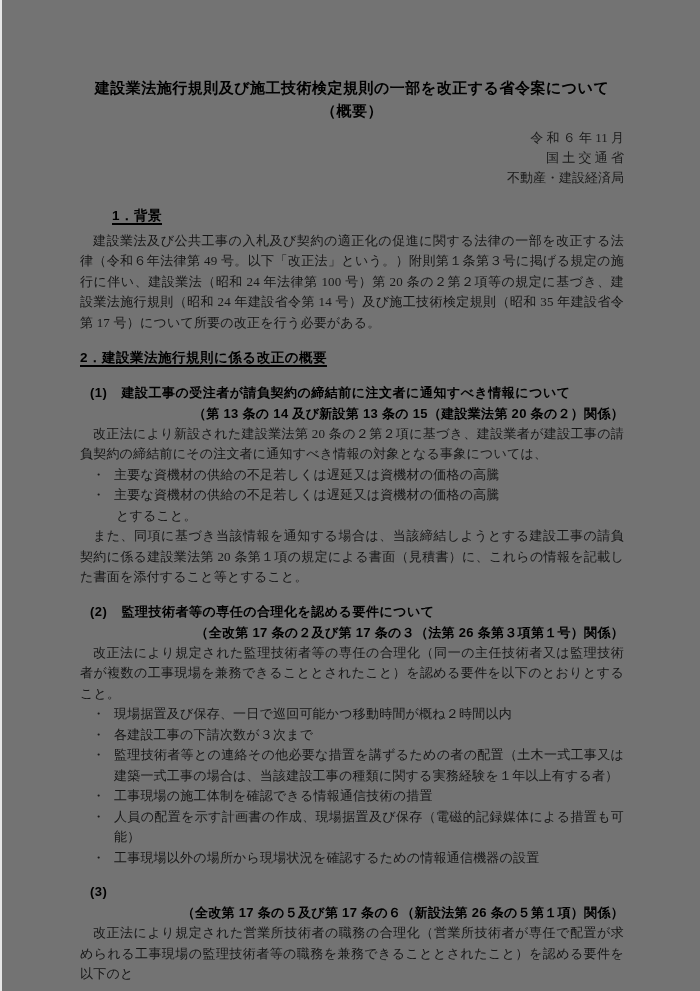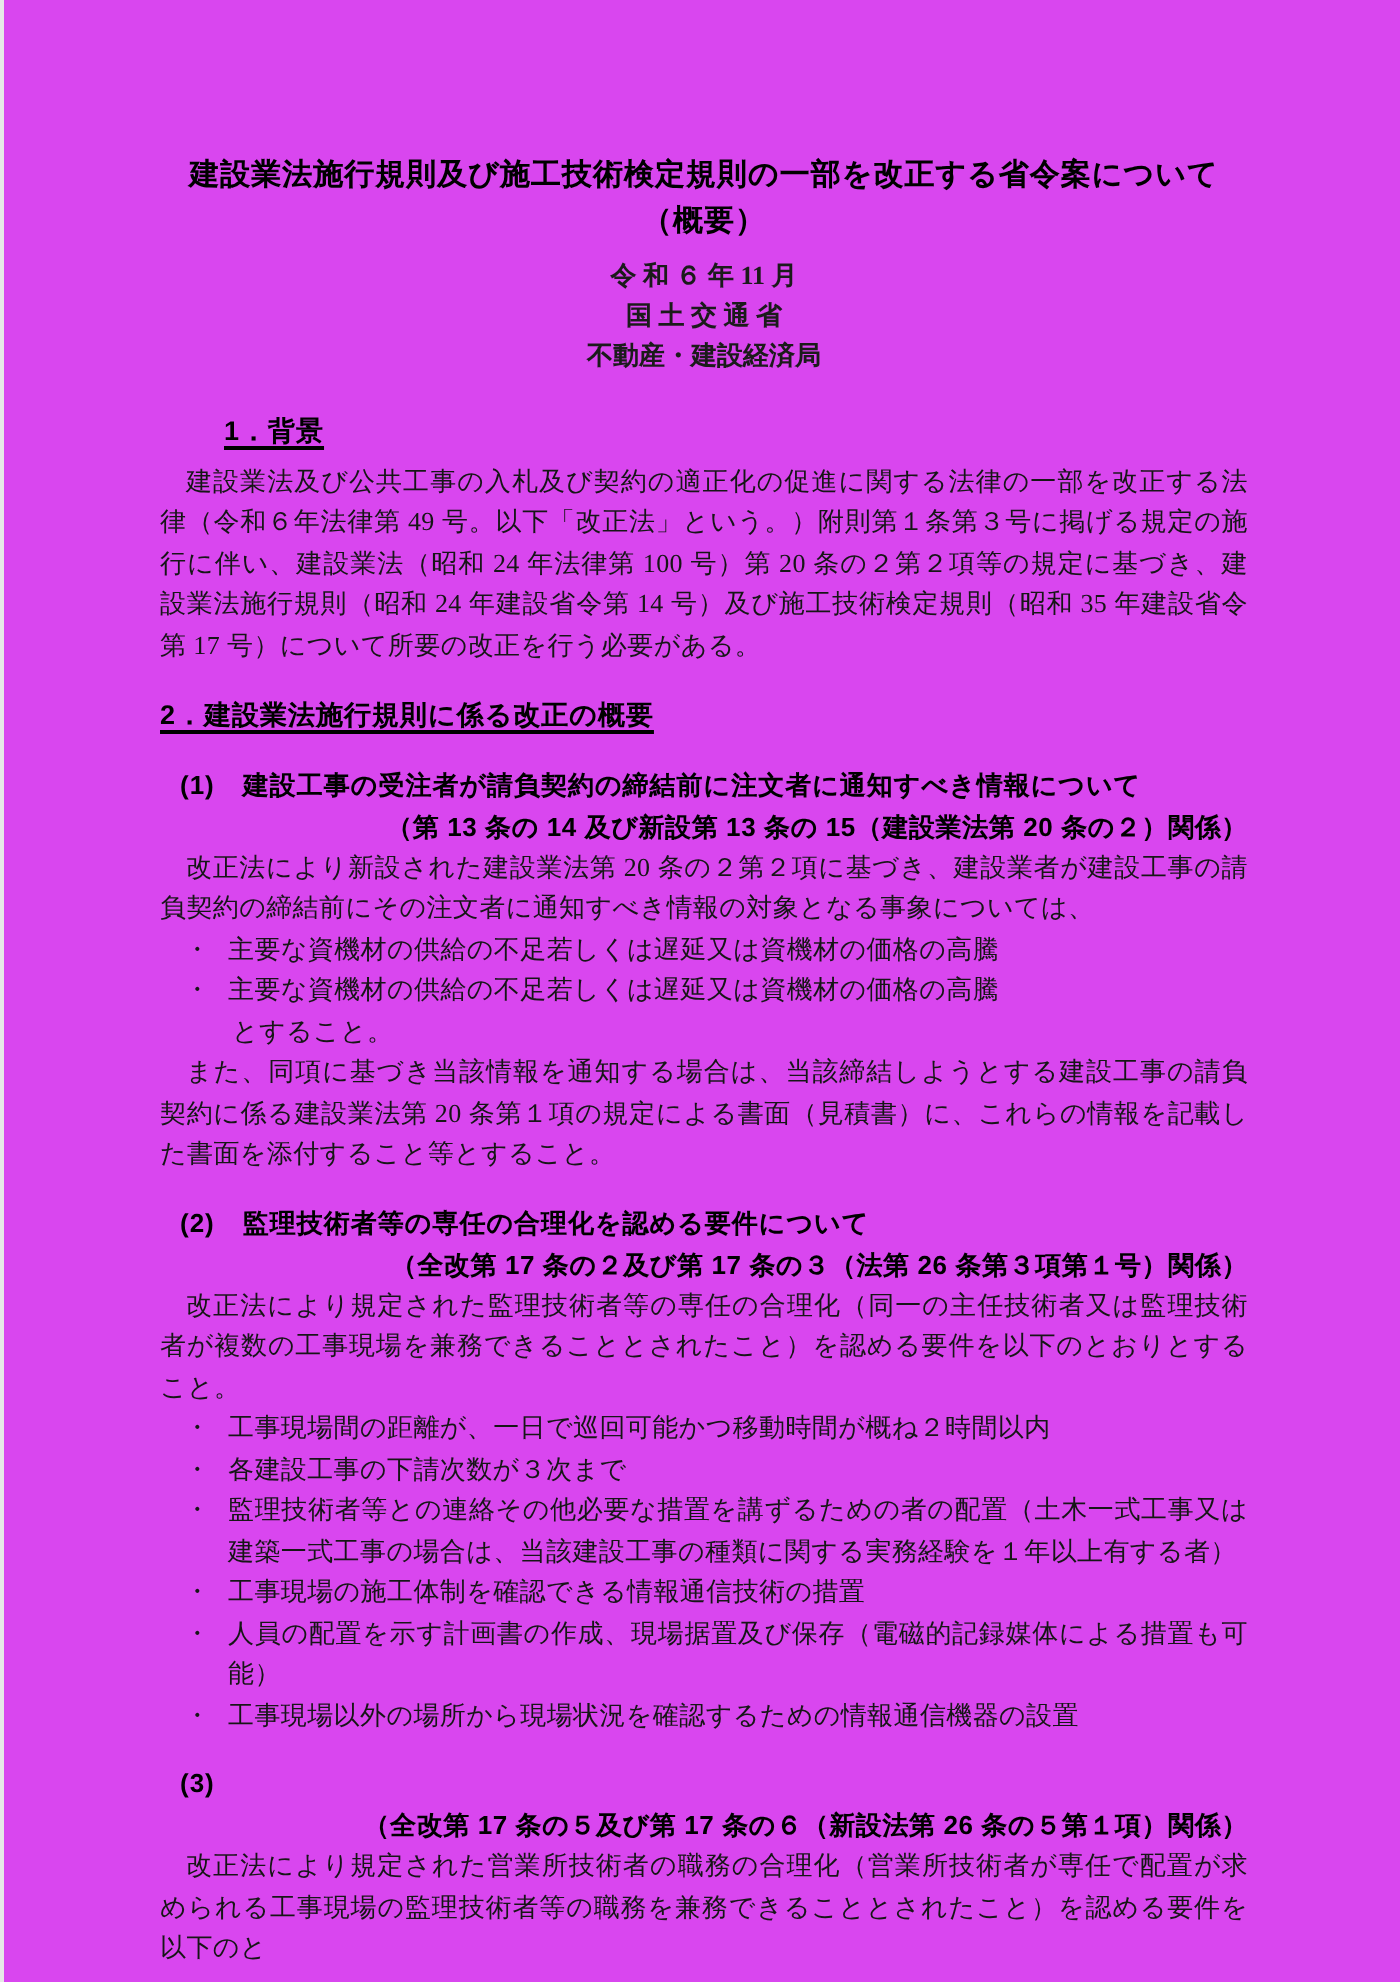--- a/index.html
+++ b/index.html
@@ -1,36 +1,36 @@
 <!DOCTYPE html>
 <html lang="ja"><head>
 <meta charset="utf-8">
 <style>
   html,body{margin:0;padding:0;background:#f2f2f2;}
   .page{
     position:relative;
     width:700px;height:991px;
     margin:0 auto;
-    background:#d946ef;
+    background:#737373;
     color:#161616;
     box-sizing:border-box;
     padding:76px 76px 0 78px;
     border-left:2px solid #e7e7e7;
     font-family:"Liberation Serif","DejaVu Serif",serif;
     font-size:13px;
     line-height:20.5px;
     overflow:hidden;
   }
   .gothic{font-family:"Liberation Sans","DejaVu Sans",sans-serif;}
   .doc-title{
     text-align:center;font-weight:bold;font-size:15px;line-height:23px;
     letter-spacing:.5px;color:#000;
   }
   .date-block{
-    text-align:center;margin-top:6px;line-height:20px;color:#1b1b1b;font-weight:bold;
+    text-align:right;margin-top:6px;line-height:20px;color:#1b1b1b;
   }
   .sec-h{
     font-weight:bold;font-size:13.5px;color:#000;
     text-decoration:underline;text-underline-offset:3px;text-decoration-thickness:1.5px;
     margin-top:15px;margin-bottom:4px;letter-spacing:.5px;
   }
   .para{
     text-align:justify;text-indent:1em;margin:0;letter-spacing:.2px;
   }
   .para.no-indent{text-indent:0;margin-left:36px;}
@@ -93,21 +93,21 @@
   <div class="item">
     <div class="item-h gothic">
       <span>(2)</span>
       <span>監理技術者等の専任の合理化を認める要件について</span>
     </div>
     <div class="item-ref gothic">（全改第 17 条の２及び第 17 条の３（法第 26 条第３項第１号）関係）</div>
     <div class="item-body">
       <p class="para">改正法により規定された監理技術者等の専任の合理化（同一の主任技術者又は監理技術者が複数の工事現場を兼務できることとされたこと）を認める要件を以下のとおりとすること。</p>
       <div class="bullet-row">
         <span class="bullet-marker">・</span>
-        <span class="bullet-text">工事現場間の距離が、一日で巡回可能かつ移動時間が概ね２時間以内</span>
+        <span class="bullet-text">現場据置及び保存、一日で巡回可能かつ移動時間が概ね２時間以内</span>
       </div>
       <div class="bullet-row">
         <span class="bullet-marker">・</span>
         <span class="bullet-text">各建設工事の下請次数が３次まで</span>
       </div>
       <div class="bullet-row">
         <span class="bullet-marker">・</span>
         <span class="bullet-text">監理技術者等との連絡その他必要な措置を講ずるための者の配置（土木一式工事又は建築一式工事の場合は、当該建設工事の種類に関する実務経験を１年以上有する者）</span>
       </div>
       <div class="bullet-row">

